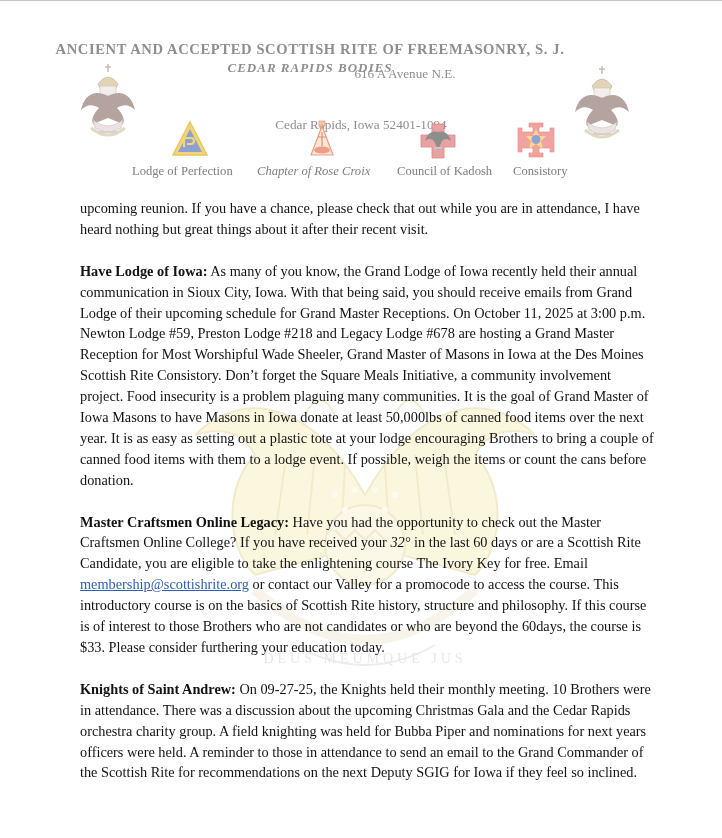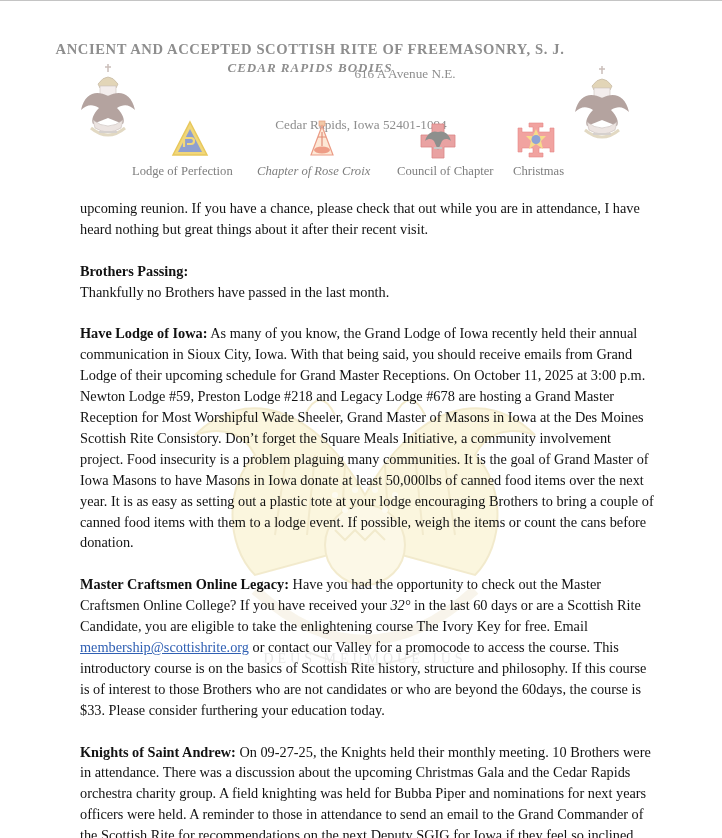--- a/index.html
+++ b/index.html
@@ -181,22 +181,22 @@
   <div class="emblem consistory">
     <svg viewBox="0 0 38 38">
       <path d="M12 2 h14 v4 h-4 v5 h11 v-4 h4 v24 h-4 v-4 h-11 v5 h4 v4 h-14 v-4 h4 v-5 h-11 v4 h-4 v-24 h4 v4 h11 v-5 h-4 z" fill="#f1a3a0" stroke="#e58686" stroke-width="0.6"></path>
       <polygon points="19,8 22,15 29,15 24,20 26,28 19,23 12,28 14,20 9,15 16,15" fill="#f6dc8a"></polygon>
       <circle cx="19" cy="18.5" r="4.5" fill="#8ea2d6"></circle>
     </svg>
   </div>
 
   <div class="body-label l1">Lodge of Perfection</div>
   <div class="body-label l2">Chapter of Rose Croix</div>
-  <div class="body-label l3">Council of Chapter</div>
-  <div class="body-label l4">Christmas</div>
+  <div class="body-label l3">Council of Kadosh</div>
+  <div class="body-label l4">Consistory</div>
 </header>
 
 <div class="watermark">
   <svg viewBox="0 0 360 380" width="360" height="380">
     <g fill="none" stroke="#c9a82a" stroke-width="2">
       <path d="M180 150 C130 60 60 40 10 90 C40 80 60 90 70 110 C40 140 40 200 70 230 L180 200 L290 230 C320 200 320 140 290 110 C300 90 320 80 350 90 C300 40 230 60 180 150 Z" fill="#f0dc74"></path>
       <path d="M120 70 q15 -30 30 0 M210 70 q15 -30 30 0"></path>
       <path d="M100 120 l-10 70 M130 110 l-8 80 M160 120 l-4 70 M200 120 l4 70 M230 110 l8 80 M260 120 l10 70"></path>
       <circle cx="180" cy="200" r="40" fill="#f4e49a"></circle>
       <path d="M150 185 l10 10 l10 -10 l10 10 l10 -10 l10 10"></path>
@@ -213,24 +213,20 @@
     </g>
     <text x="180" y="318" text-anchor="middle" font-family="Liberation Serif, serif" font-size="14" fill="#9a9a9a" letter-spacing="4">DEUS MEUMQUE JUS</text>
   </svg>
 </div>
 
 <main class="content">
   <p>
     <span>upcoming reunion.  If you have a chance, please check that out while you are in attendance, I have heard nothing but great things about it after their recent visit.</span>
   </p>
 
-  <p>
-    <b>Brothers Passing:</b><br>
-    <span>Thankfully no Brothers have passed in the last month.</span>
-  </p>
 
   <p>
     <b>Have Lodge of Iowa:</b>
     <span>As many of you know, the Grand Lodge of Iowa recently held their annual communication in Sioux City, Iowa.  With that being said, you should receive emails from Grand Lodge of their upcoming schedule for Grand Master Receptions.  On October 11, 2025 at 3:00 p.m. Newton Lodge #59, Preston Lodge #218 and Legacy Lodge #678 are hosting a Grand Master Reception for Most Worshipful Wade Sheeler, Grand Master of Masons in Iowa at the Des Moines Scottish Rite Consistory.  Don’t forget the Square Meals Initiative, a community involvement project.  Food insecurity is a problem plaguing many communities.  It is the goal of Grand Master of Iowa Masons to have Masons in Iowa donate at least 50,000lbs of canned food items over the next year.  It is as easy as setting out a plastic tote at your lodge encouraging Brothers to bring a couple of canned food items with them to a lodge event.  If possible, weigh the items or count the cans before donation.</span>
   </p>
 
   <p>
     <b>Master Craftsmen Online Legacy:</b>
     <span>Have you had the opportunity to check out the Master Craftsmen Online College?  If you have received your </span><span class="deg">32°</span><span> in the last 60 days or are a Scottish Rite Candidate, you are eligible to take the enlightening course The Ivory Key for free.  Email </span><a href="mailto:membership@scottishrite.org">membership@scottishrite.org</a><span> or contact our Valley for a promocode to access the course.  This introductory course is on the basics of Scottish Rite history, structure and philosophy.  If this course is of interest to those Brothers who are not candidates or who are beyond the 60days, the course is $33.  Please consider furthering your education today.</span>
   </p>

